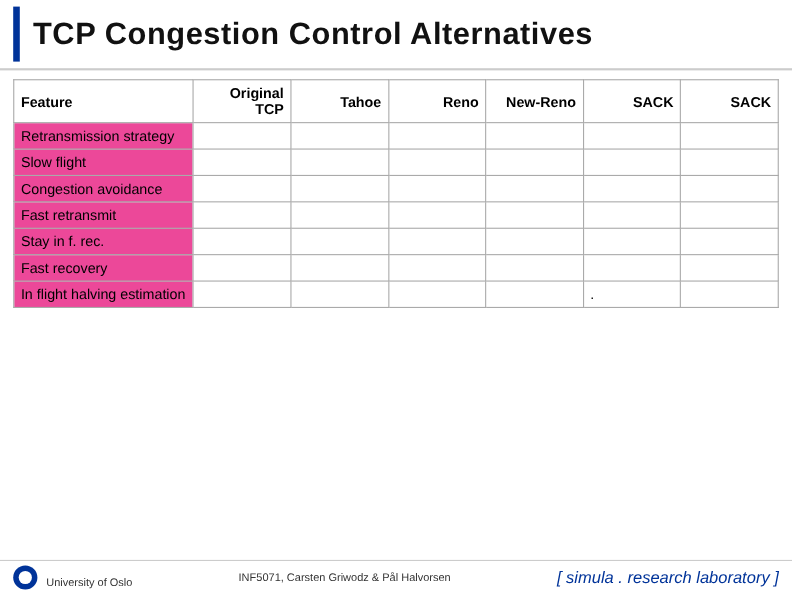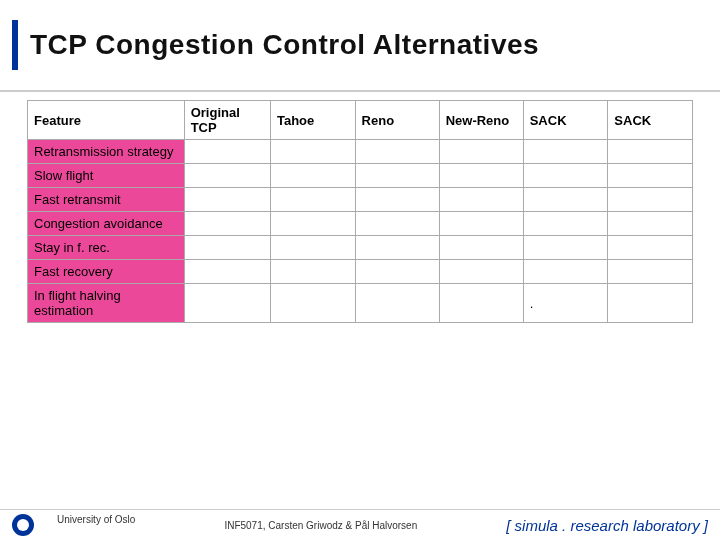--- a/index.html
+++ b/index.html
@@ -16,21 +16,21 @@
       width: 720px;
       height: 540px;
       display: flex;
       flex-direction: column;
     }
 
     
     .header {
       display: flex;
       align-items: center;
-      padding: 20px 12px;
+      padding: 6px 12px;
       border-bottom: 2px solid #cccccc;
     }
 
     .header-accent {
       width: 6px;
       height: 50px;
       background: #003399;
       margin-right: 12px;
       flex-shrink: 0;
     }
@@ -38,21 +38,21 @@
     .header-title {
       font-size: 28px;
       font-weight: bold;
       color: #111111;
       letter-spacing: 0.5px;
     }
 
     
     .main-content {
       flex: 1;
-      padding: 8px 27px;
+      padding: 8px 12px;
       display: flex;
       flex-direction: column;
     }
 
     
     .comparison-table {
       width: 100%;
       border-collapse: collapse;
       font-size: 13px;
     }
@@ -61,21 +61,21 @@
     .comparison-table td {
       border: 1px solid #aaaaaa;
       padding: 4px 6px;
       text-align: left;
       vertical-align: middle;
     }
 
     .comparison-table th {
       background: #ffffff;
       font-weight: bold;
-      text-align: left;
+      text-align: right;
     }
 
     .feature-col {
       width: 165px;
       font-weight: normal;
       background: #ec4899;
     }
 
     .data-col {
       width: 90px;
@@ -92,22 +92,22 @@
       align-items: center;
       justify-content: space-between;
       padding: 4px 12px;
       border-top: 1px solid #cccccc;
       font-size: 10px;
       color: #333333;
     }
 
     .footer-left {
       display: flex;
-      align-items: flex-start;
-      gap: 23px;
+      align-items: flex-end;
+      gap: 8px;
     }
 
     .footer-logo-circle {
       width: 22px;
       height: 22px;
       border-radius: 50%;
       background: #003399;
       display: inline-flex;
       align-items: center;
       justify-content: center;
@@ -167,30 +167,30 @@
           <tr>
             <td class="feature-col">Slow flight</td>
             <td class="data-col"></td>
             <td class="data-col"></td>
             <td class="data-col"></td>
             <td class="data-col"></td>
             <td class="data-col"></td>
             <td class="data-col"></td>
           </tr>
           <tr>
+            <td class="feature-col">Congestion avoidance</td>
+            <td class="data-col"></td>
+            <td class="data-col"></td>
+            <td class="data-col"></td>
+            <td class="data-col"></td>
+            <td class="data-col"></td>
+            <td class="data-col"></td>
+          </tr>
+          <tr>
             <td class="feature-col">Fast retransmit</td>
-            <td class="data-col"></td>
-            <td class="data-col"></td>
-            <td class="data-col"></td>
-            <td class="data-col"></td>
-            <td class="data-col"></td>
-            <td class="data-col"></td>
-          </tr>
-          <tr>
-            <td class="feature-col">Congestion avoidance</td>
             <td class="data-col"></td>
             <td class="data-col"></td>
             <td class="data-col"></td>
             <td class="data-col"></td>
             <td class="data-col"></td>
             <td class="data-col"></td>
           </tr>
           <tr>
             <td class="feature-col">Stay in f. rec.</td>
             <td class="data-col"></td>

